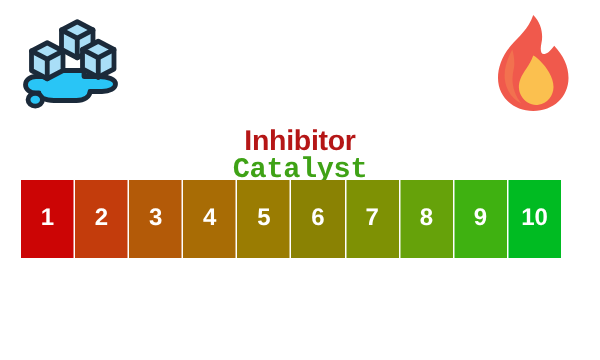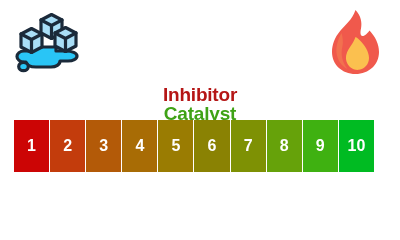--- a/index.html
+++ b/index.html
@@ -50,21 +50,21 @@
   }
   .scale-label {
     font-family: "Liberation Sans", sans-serif;
     font-size: 19px;
     font-weight: bold;
     letter-spacing: -0.2px;
     line-height: 1;
     white-space: nowrap;
   }
   .scale-label.inhibitor { color: #b51616; }
-  .scale-label.catalyst  { color: #3fa216; text-align: right; }
+  .scale-label.catalyst  { color: #3fa216; text-align: right; font-family: Liberation Mono, monospace; }
 
   
   .scale-bar {
     position: absolute;
     left: 14px;
     top: 120px;
     width: 372px;
     height: 52px;
     display: flex;
     background: #ffffff;

